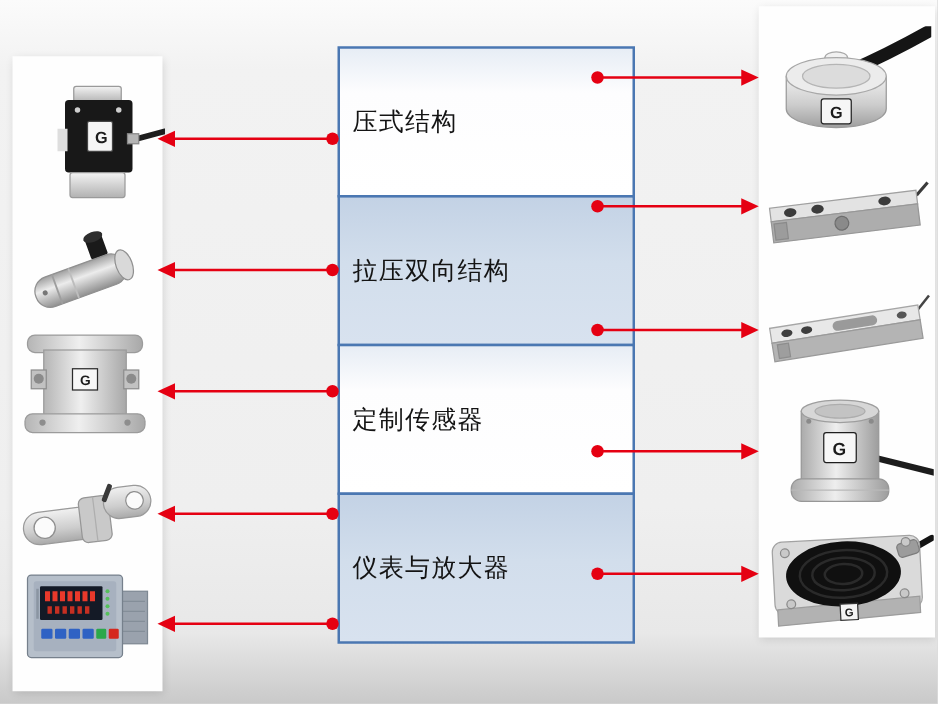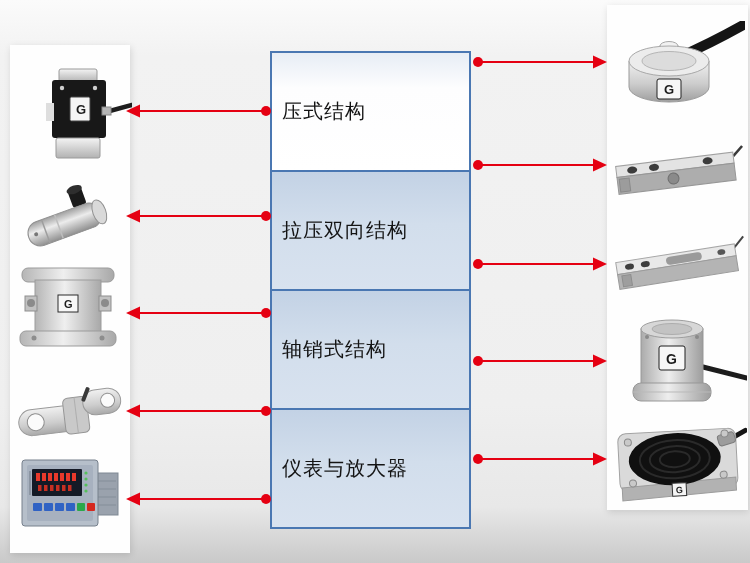--- a/index.html
+++ b/index.html
@@ -10,22 +10,22 @@
   }
   .panel{
     position:absolute;background:#fefefe;
     box-shadow:1px 2px 7px rgba(0,0,0,.13);
   }
   .left-panel{left:10px;top:45px;width:120px;height:508px;}
   .right-panel{left:607px;top:5px;width:141px;height:505px;}
   .product{position:absolute;}
   .product svg{display:block;width:100%;height:100%;}
   .category-column{
-    position:absolute;left:270px;top:37px;width:201px;height:478px;
-    display:flex;flex-direction:column;margin-top:14px;
+    position:absolute;left:270px;top:37px;width:238px;height:478px;
+    display:flex;flex-direction:column;
   }
   .cat-box{
     flex:1;box-sizing:border-box;border:2px solid #4a77b2;margin-top:-2px;
     display:flex;align-items:center;padding-left:10px;
     font-size:20px;color:#141414;letter-spacing:1px;
   }
   .cat-box:first-child{margin-top:0;}
   .cat-box.white{background:linear-gradient(180deg,#e7edf5 0%,#fdfdfe 30%,#ffffff 100%);}
   .cat-box.blue{background:linear-gradient(180deg,#c3d2e5 0%,#d2deec 45%,#d8e2ef 100%);}
   .arrows{position:absolute;left:0;top:0;pointer-events:none;}
@@ -269,22 +269,22 @@
     </div>
   </div>
 
   <div class="category-column">
     <div class="cat-box white">
       <span>压式结构</span>
     </div>
     <div class="cat-box blue">
       <span>拉压双向结构</span>
     </div>
-    <div class="cat-box blue">
-      <span>轴销式结构</span>
+    <div class="cat-box white">
+      <span>定制传感器</span>
     </div>
     <div class="cat-box blue">
       <span>仪表与放大器</span>
     </div>
   </div>
 
   <svg class="arrows" width="750" height="563" viewBox="0 0 750 563">
     <g stroke="#e50012" fill="#e50012" stroke-width="2">
 
       <g>

